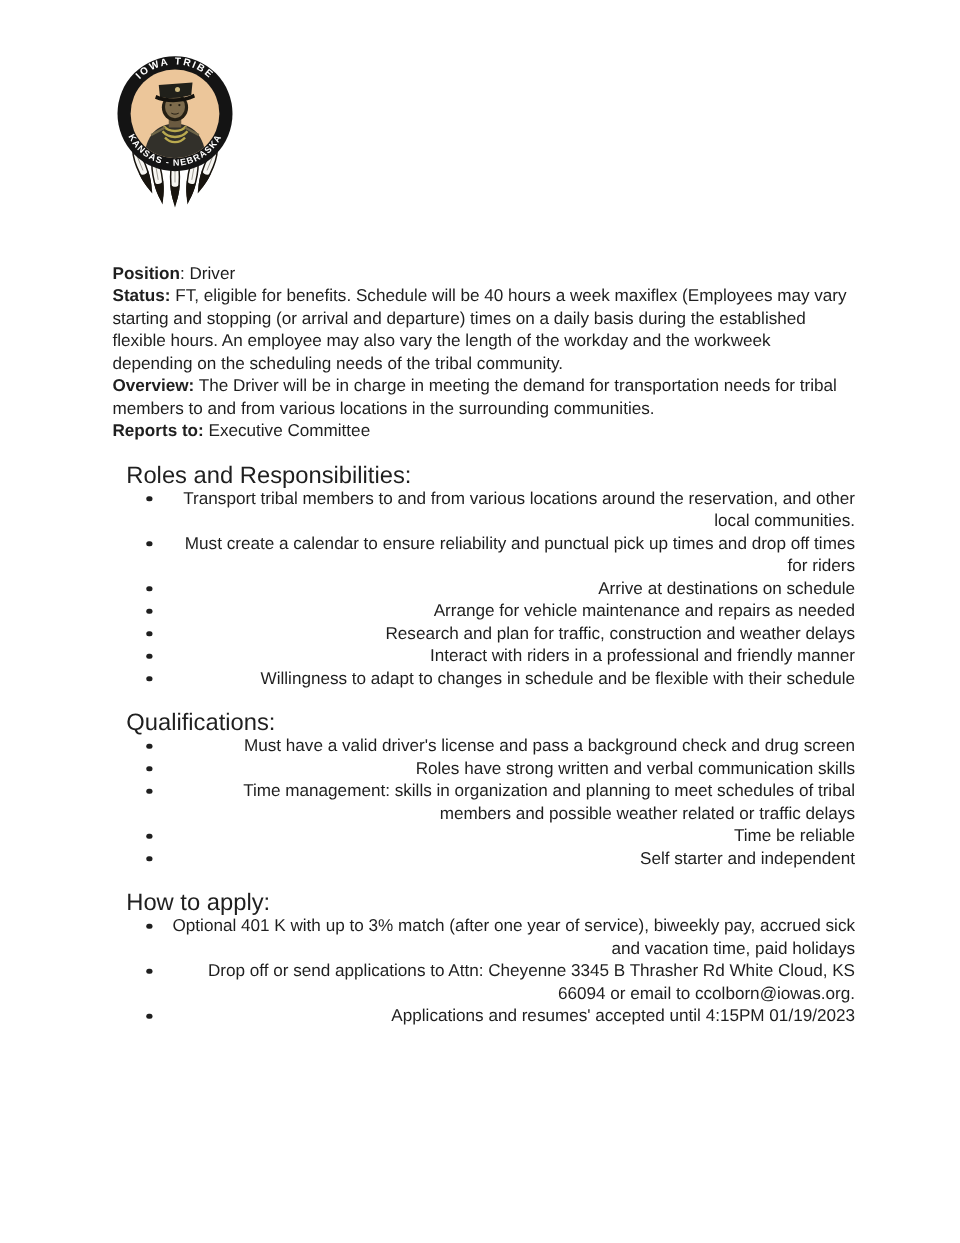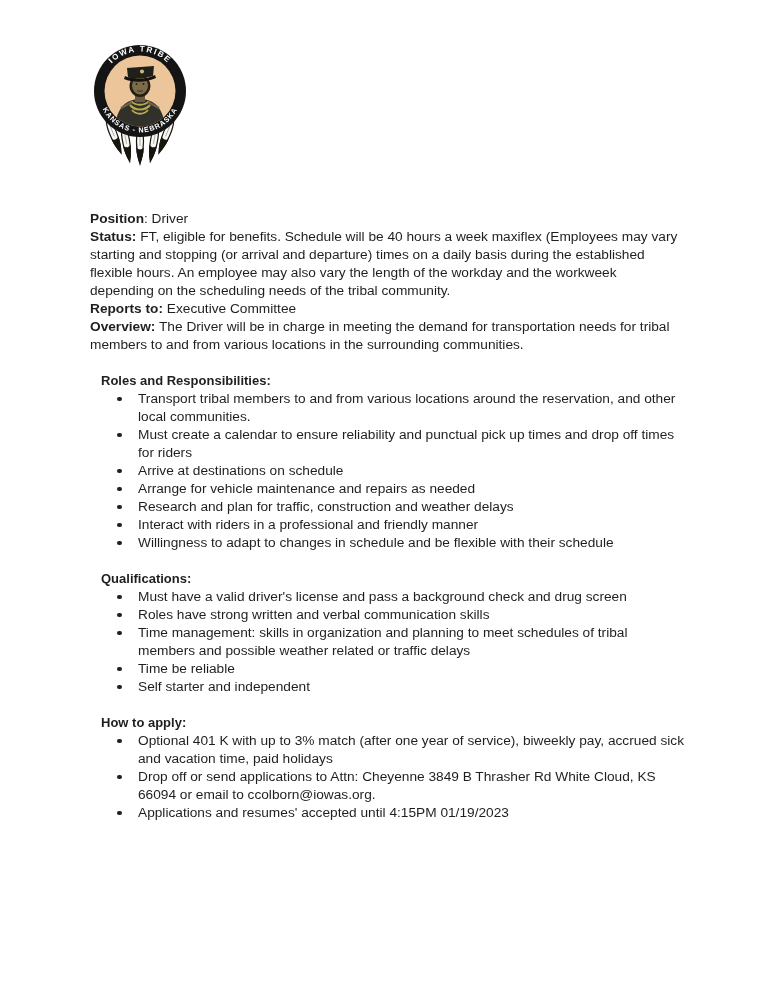--- a/index.html
+++ b/index.html
@@ -24,35 +24,36 @@
     position: absolute;
     left: 90px;
     top: 210px;
     width: 594px;
     font-size: 13.7px;
     line-height: 18px;
   }
   .field { margin: 0; }
   .field strong { font-weight: 700; text-align: right; }
   .section-heading {
-    font-size: 13px;
+    font-size: 19px;
     line-height: 18px;
-    font-weight: 700;
+    font-weight: 400;
     margin: 18px 0 0 0;
     padding-left: 11px;
   }
   ul.bullets {
     list-style: none;
     margin: 0;
     padding: 0;
   }
   ul.bullets li {
     position: relative;
     padding-left: 48px;
     margin: 0;
+    text-align: right;
   }
   ul.bullets li::before {
     content: "";
     position: absolute;
     left: 27px;
     top: 6.6px;
     width: 4.8px;
     height: 4.8px;
     border-radius: 50%;
     background: #1f1f1f;
@@ -115,23 +116,23 @@
       </text>
     </svg>
   </div>
 
   <div class="content">
 
     <p class="field"><strong>Position</strong><span>: Driver</span></p>
 
     <p class="field"><strong>Status:</strong><span> FT, eligible for benefits. Schedule will be 40 hours a week maxiflex (Employees may vary starting and stopping (or arrival and departure) times on a daily basis during the established flexible hours. An employee may also vary the length of the workday and the workweek depending on the scheduling needs of the tribal community.</span></p>
 
+    <p class="field"><strong>Overview:</strong><span> The Driver will be in charge in meeting the demand for transportation needs for tribal members to and from various locations in the surrounding communities.</span></p>
+
     <p class="field"><strong>Reports to:</strong><span> Executive Committee</span></p>
-
-    <p class="field"><strong>Overview:</strong><span> The Driver will be in charge in meeting the demand for transportation needs for tribal members to and from various locations in the surrounding communities.</span></p>
 
     <div>
       <h3 class="section-heading">Roles and Responsibilities:</h3>
       <ul class="bullets">
         <li>Transport tribal members to and from various locations around the reservation, and other local communities.</li>
         <li>Must create a calendar to ensure reliability and punctual pick up times and drop off times for riders</li>
         <li>Arrive at destinations on schedule</li>
         <li>Arrange for vehicle maintenance and repairs as needed</li>
         <li>Research and plan for traffic, construction and weather delays</li>
         <li>Interact with riders in a professional and friendly manner</li>
@@ -147,19 +148,19 @@
         <li>Time management: skills in organization and planning to meet schedules of tribal members and possible weather related or traffic delays</li>
         <li>Time be reliable</li>
         <li>Self starter and independent</li>
       </ul>
     </div>
 
     <div>
       <h3 class="section-heading">How to apply:</h3>
       <ul class="bullets">
         <li>Optional 401 K with up to 3% match (after one year of service), biweekly pay, accrued sick and vacation time, paid holidays</li>
-        <li>Drop off or send applications to Attn: Cheyenne 3849 B Thrasher Rd White Cloud, KS 66094 or email to ccolborn@iowas.org.</li>
+        <li>Drop off or send applications to Attn: Cheyenne 3345 B Thrasher Rd White Cloud, KS 66094 or email to ccolborn@iowas.org.</li>
         <li>Applications and resumes' accepted until 4:15PM 01/19/2023</li>
       </ul>
     </div>
 
   </div>
 </div>
 
 </body></html>

